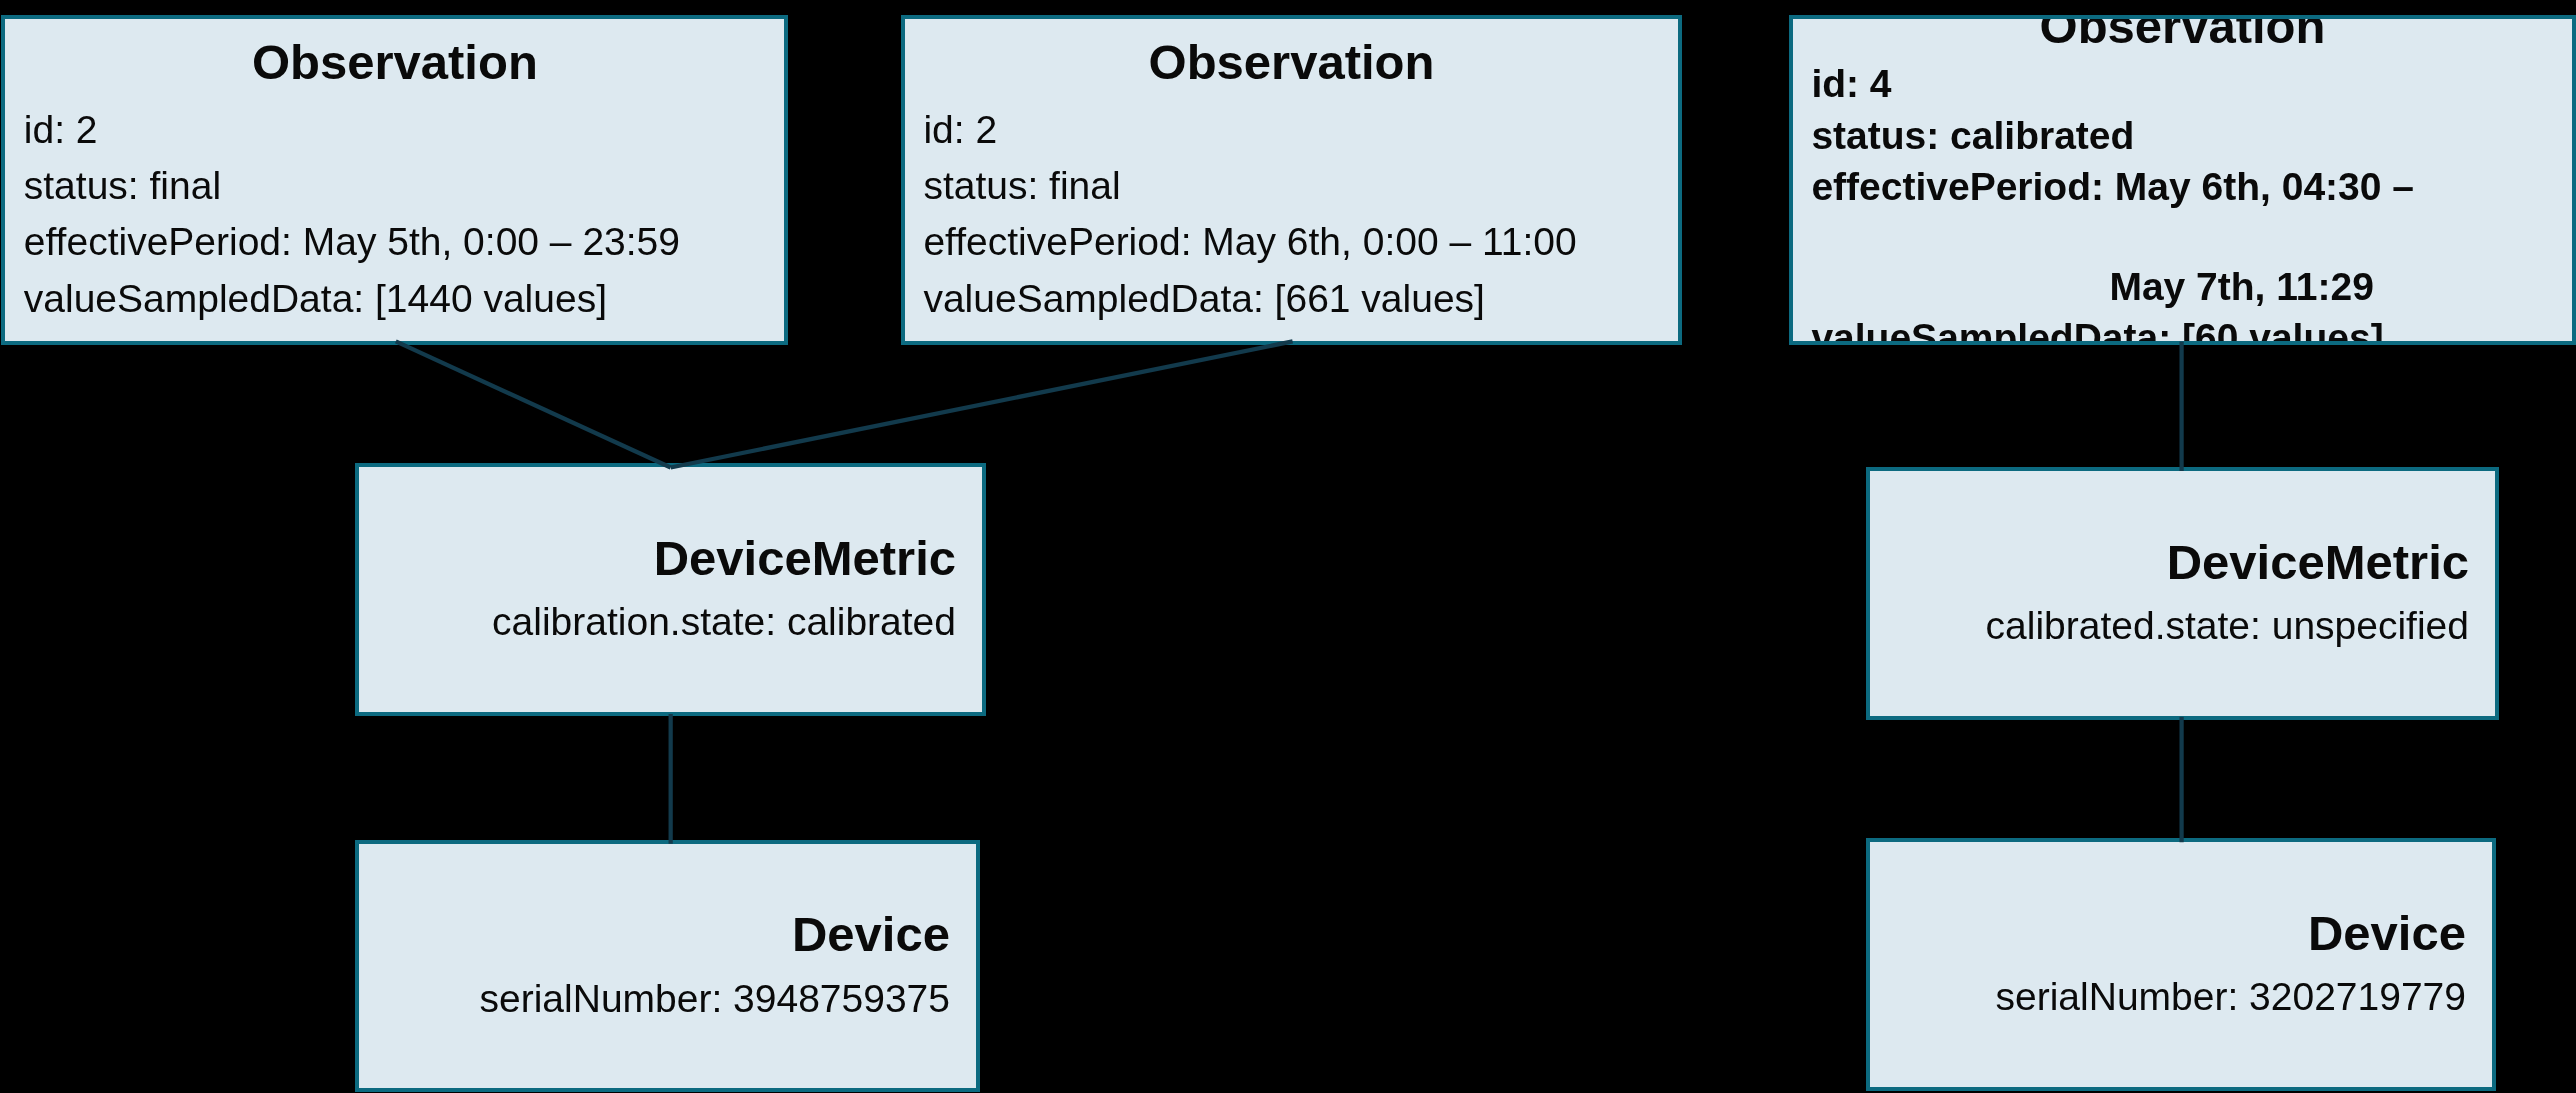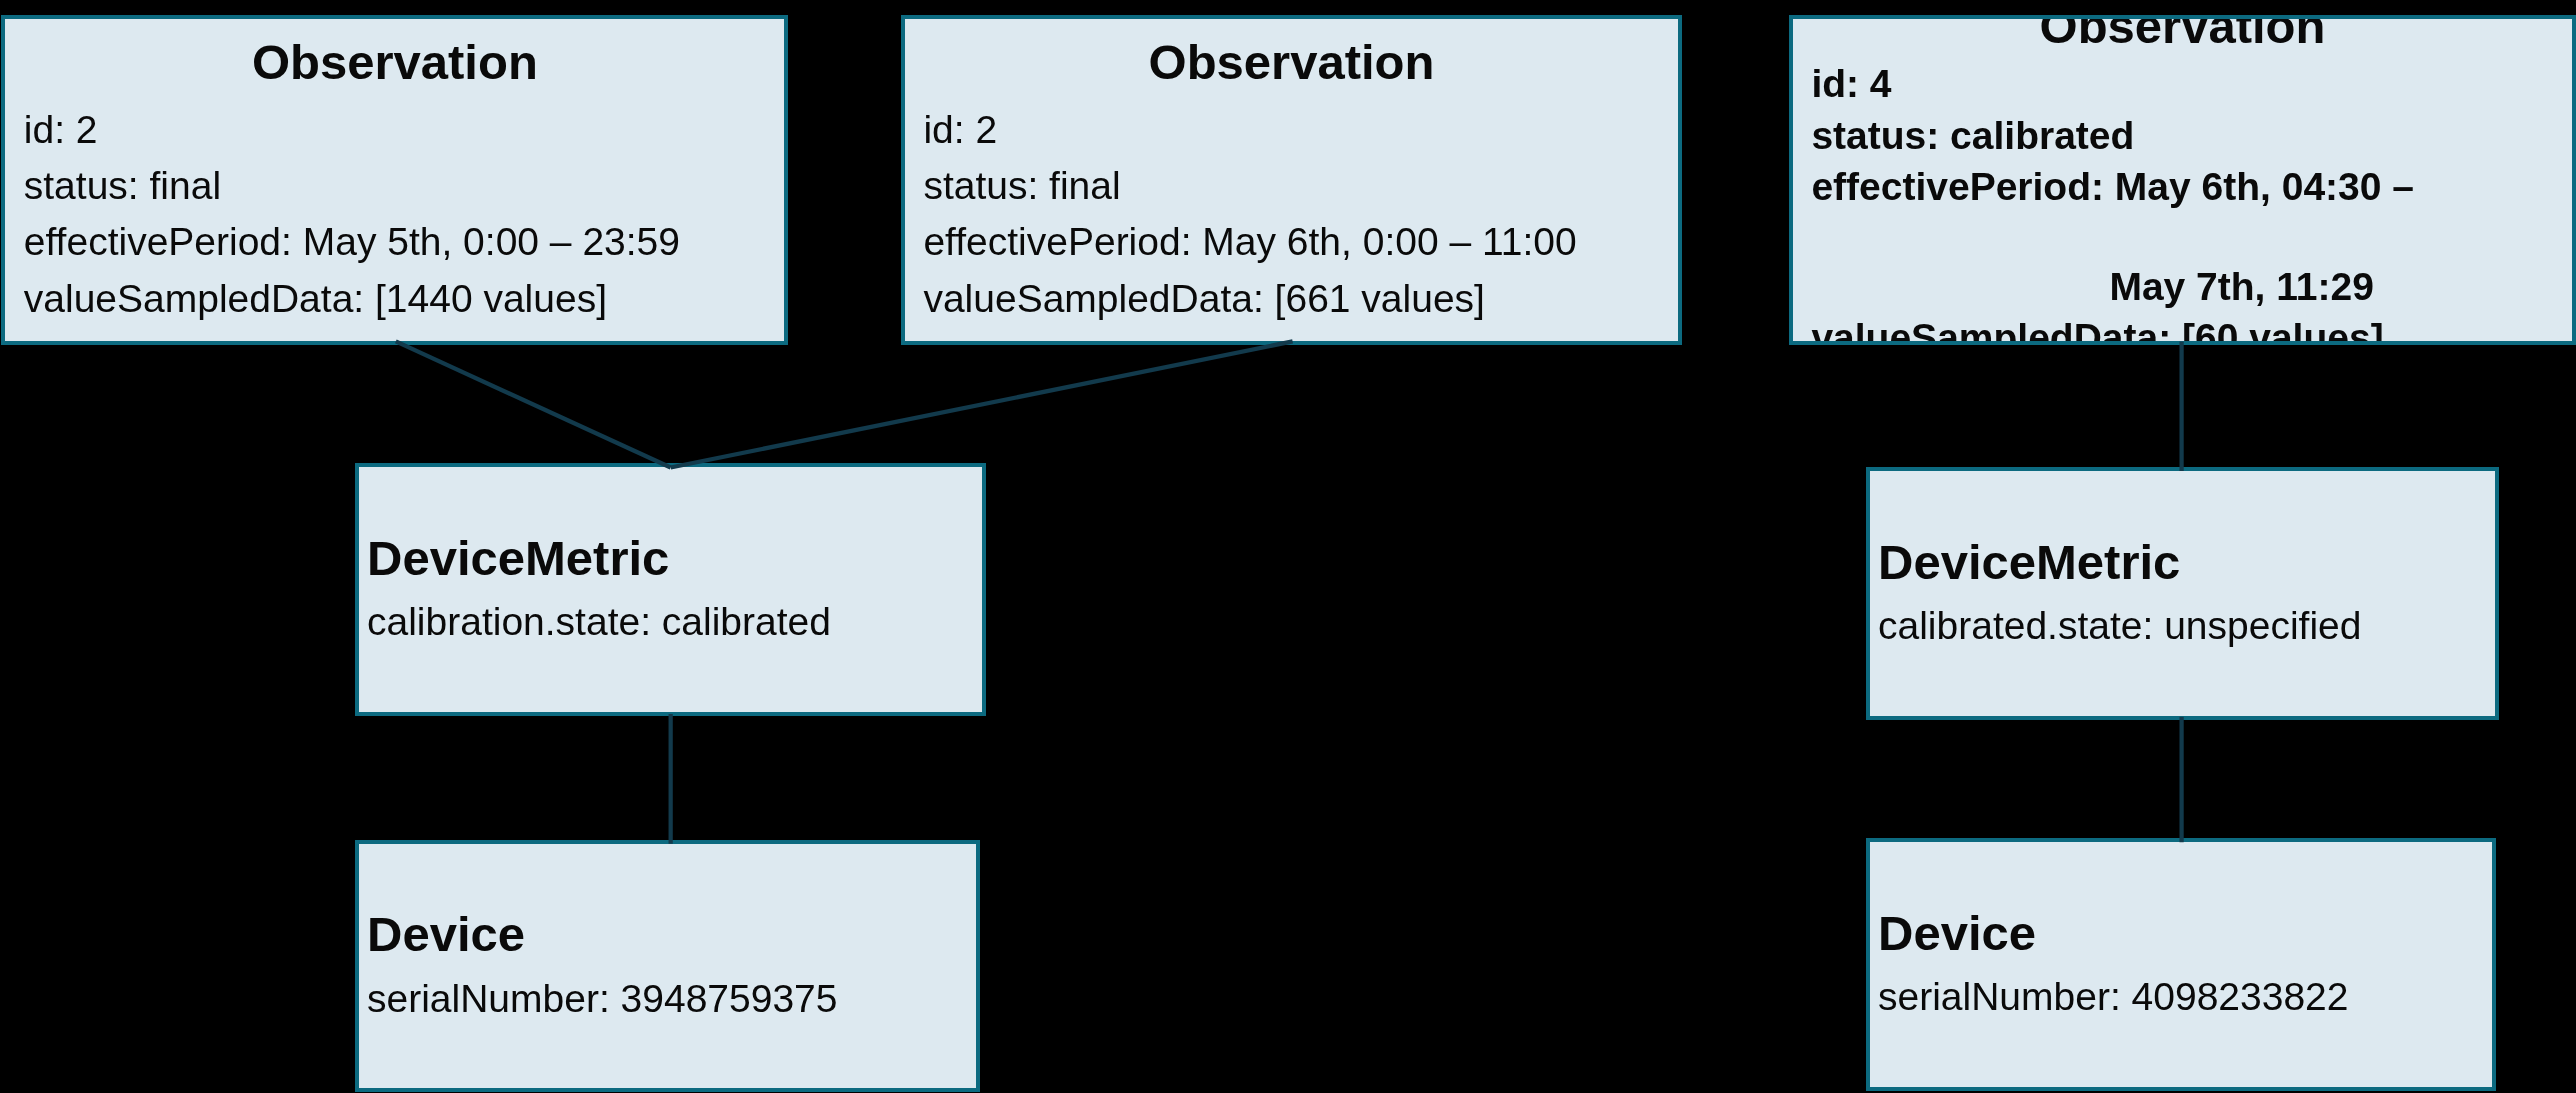--- a/index.html
+++ b/index.html
@@ -54,21 +54,21 @@
     line-height: 1.44;
     white-space: pre;
   }
   
   .node.obs { padding: 0 18.4px; text-align: left; }
   
   .node.obs.tight .title { margin-bottom: 2.8px; }
   .node.obs.tight .field { line-height: 1.32; font-weight: bold; }
   .field.indent { padding-left: 298px; margin-top: 48px; }
   
-  .node.center { align-items: flex-start; text-align: center; padding: 0 8px; }
+  .node.center { align-items: flex-end; text-align: center; padding: 0 26px; }
   .node.center .title { margin-bottom: 7px; }
 
   
   #obs1 { left: 1.4px;    top: 15px;   width: 787px; height: 330px; }
   #obs2 { left: 901px; top: 15px;   width: 781px; height: 330px; }
   #obs3 { left: 1789px; top: 15px;   width: 787px; height: 330px; }
   #dm1  { left: 355px;  top: 463px;  width: 631px;  height: 253px; }
   #dm2  { left: 1866px; top: 467px;  width: 633px;  height: 253px; }
   #dev1 { left: 355px;  top: 840px; width: 625px;  height: 252px; }
   #dev2 { left: 1866px; top: 838px; width: 630px;  height: 253px; }
@@ -113,21 +113,21 @@
     <div class="field">calibrated.state: unspecified</div>
   </div>
 
   <div class="node center" id="dev1">
     <div class="title">Device</div>
     <div class="field">serialNumber: 3948759375</div>
   </div>
 
   <div class="node center" id="dev2">
     <div class="title">Device</div>
-    <div class="field">serialNumber: 4098233822</div>
+    <div class="field">serialNumber: 3202719779</div>
   </div>
 
   <svg class="connector-layer" viewBox="0 0 3635 1543" xmlns="http://www.w3.org/2000/svg">
     <line x1="558" y1="482" x2="946" y2="660"></line>
     <line x1="1824" y1="482" x2="946" y2="660"></line>
     <line x1="3079" y1="482" x2="3079" y2="665"></line>
     <line x1="946" y1="1008" x2="946" y2="1191"></line>
     <line x1="3079" y1="1012" x2="3079" y2="1189"></line>
   </svg>
 

